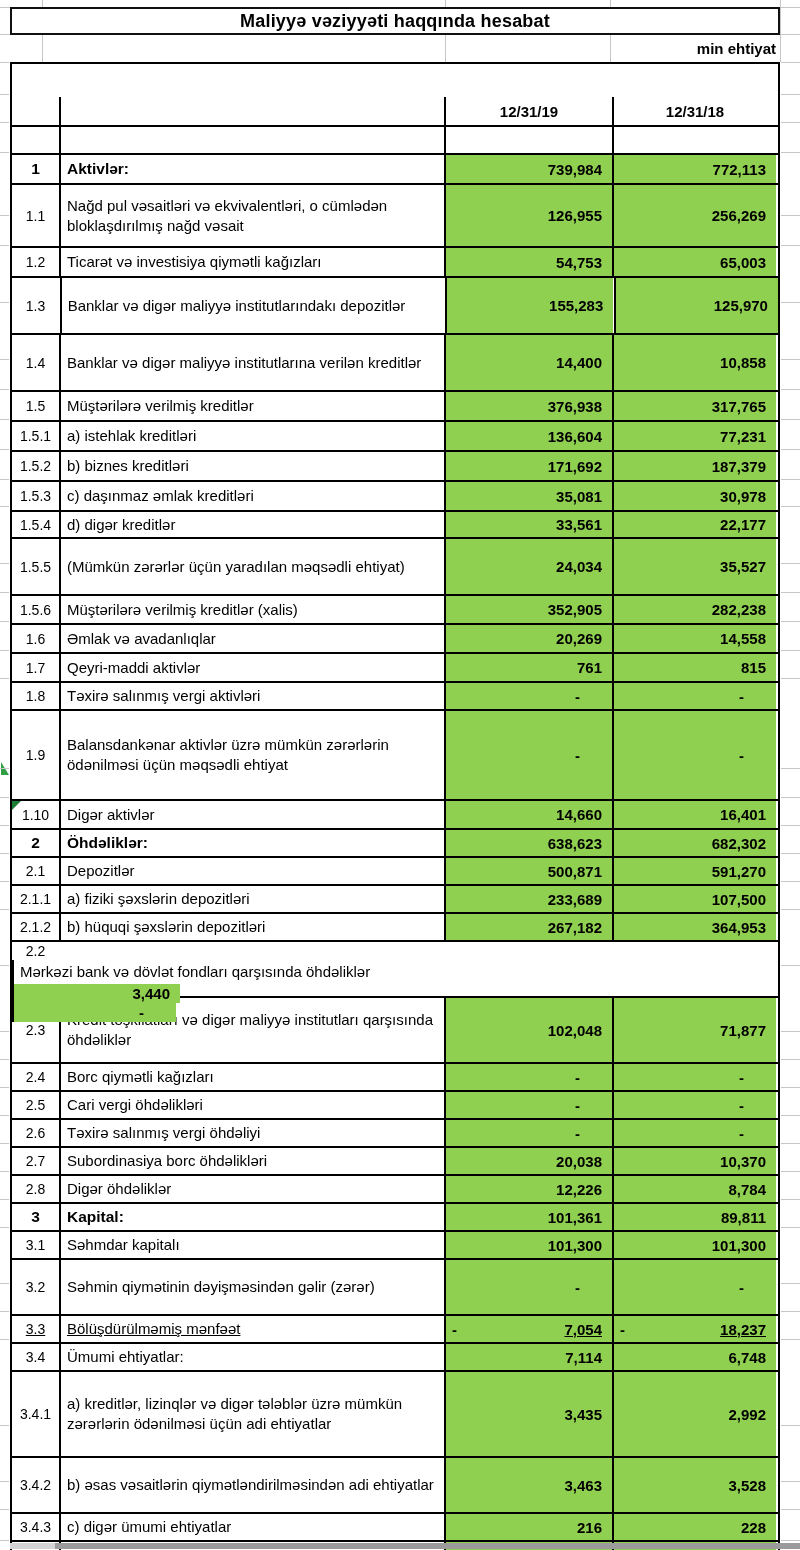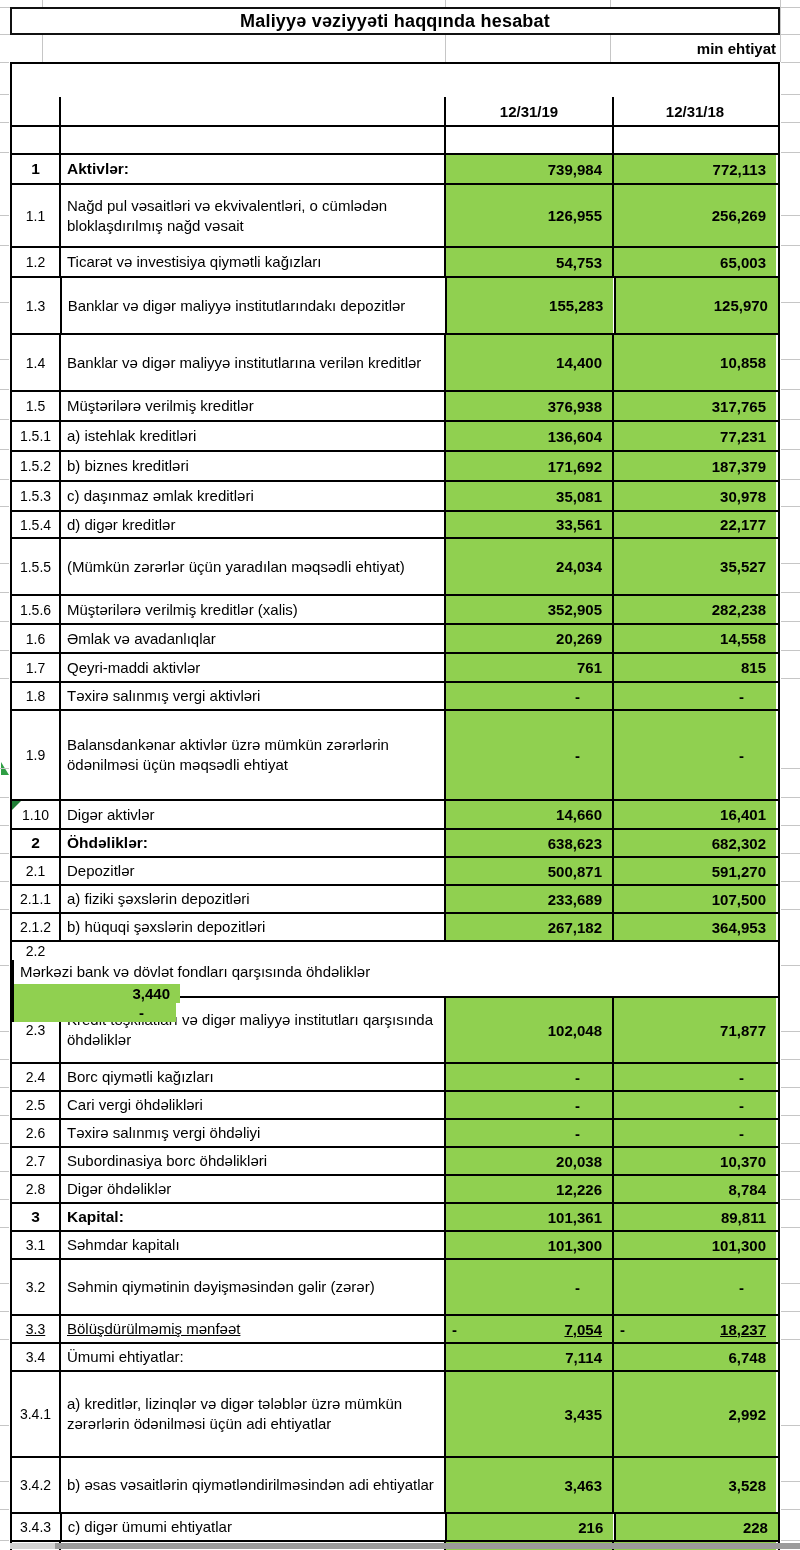--- a/index.html
+++ b/index.html
@@ -581,21 +581,21 @@
         <div class="cell label">
           <span>b) əsas vəsaitlərin qiymətləndirilməsindən adi ehtiyatlar</span>
         </div>
         <div class="cell val">
           <span>3,463</span>
         </div>
         <div class="cell val last">
           <span>3,528</span>
         </div>
       </div>
-      <div class="row " style="height: 28px; justify-content: space-between;">
+      <div class="row " style="height: 28px;">
         <div class="cell num">
           <span>3.4.3</span>
         </div>
         <div class="cell label">
           <span>c) digər ümumi ehtiyatlar</span>
         </div>
         <div class="cell val">
           <span>216</span>
         </div>
         <div class="cell val last">

